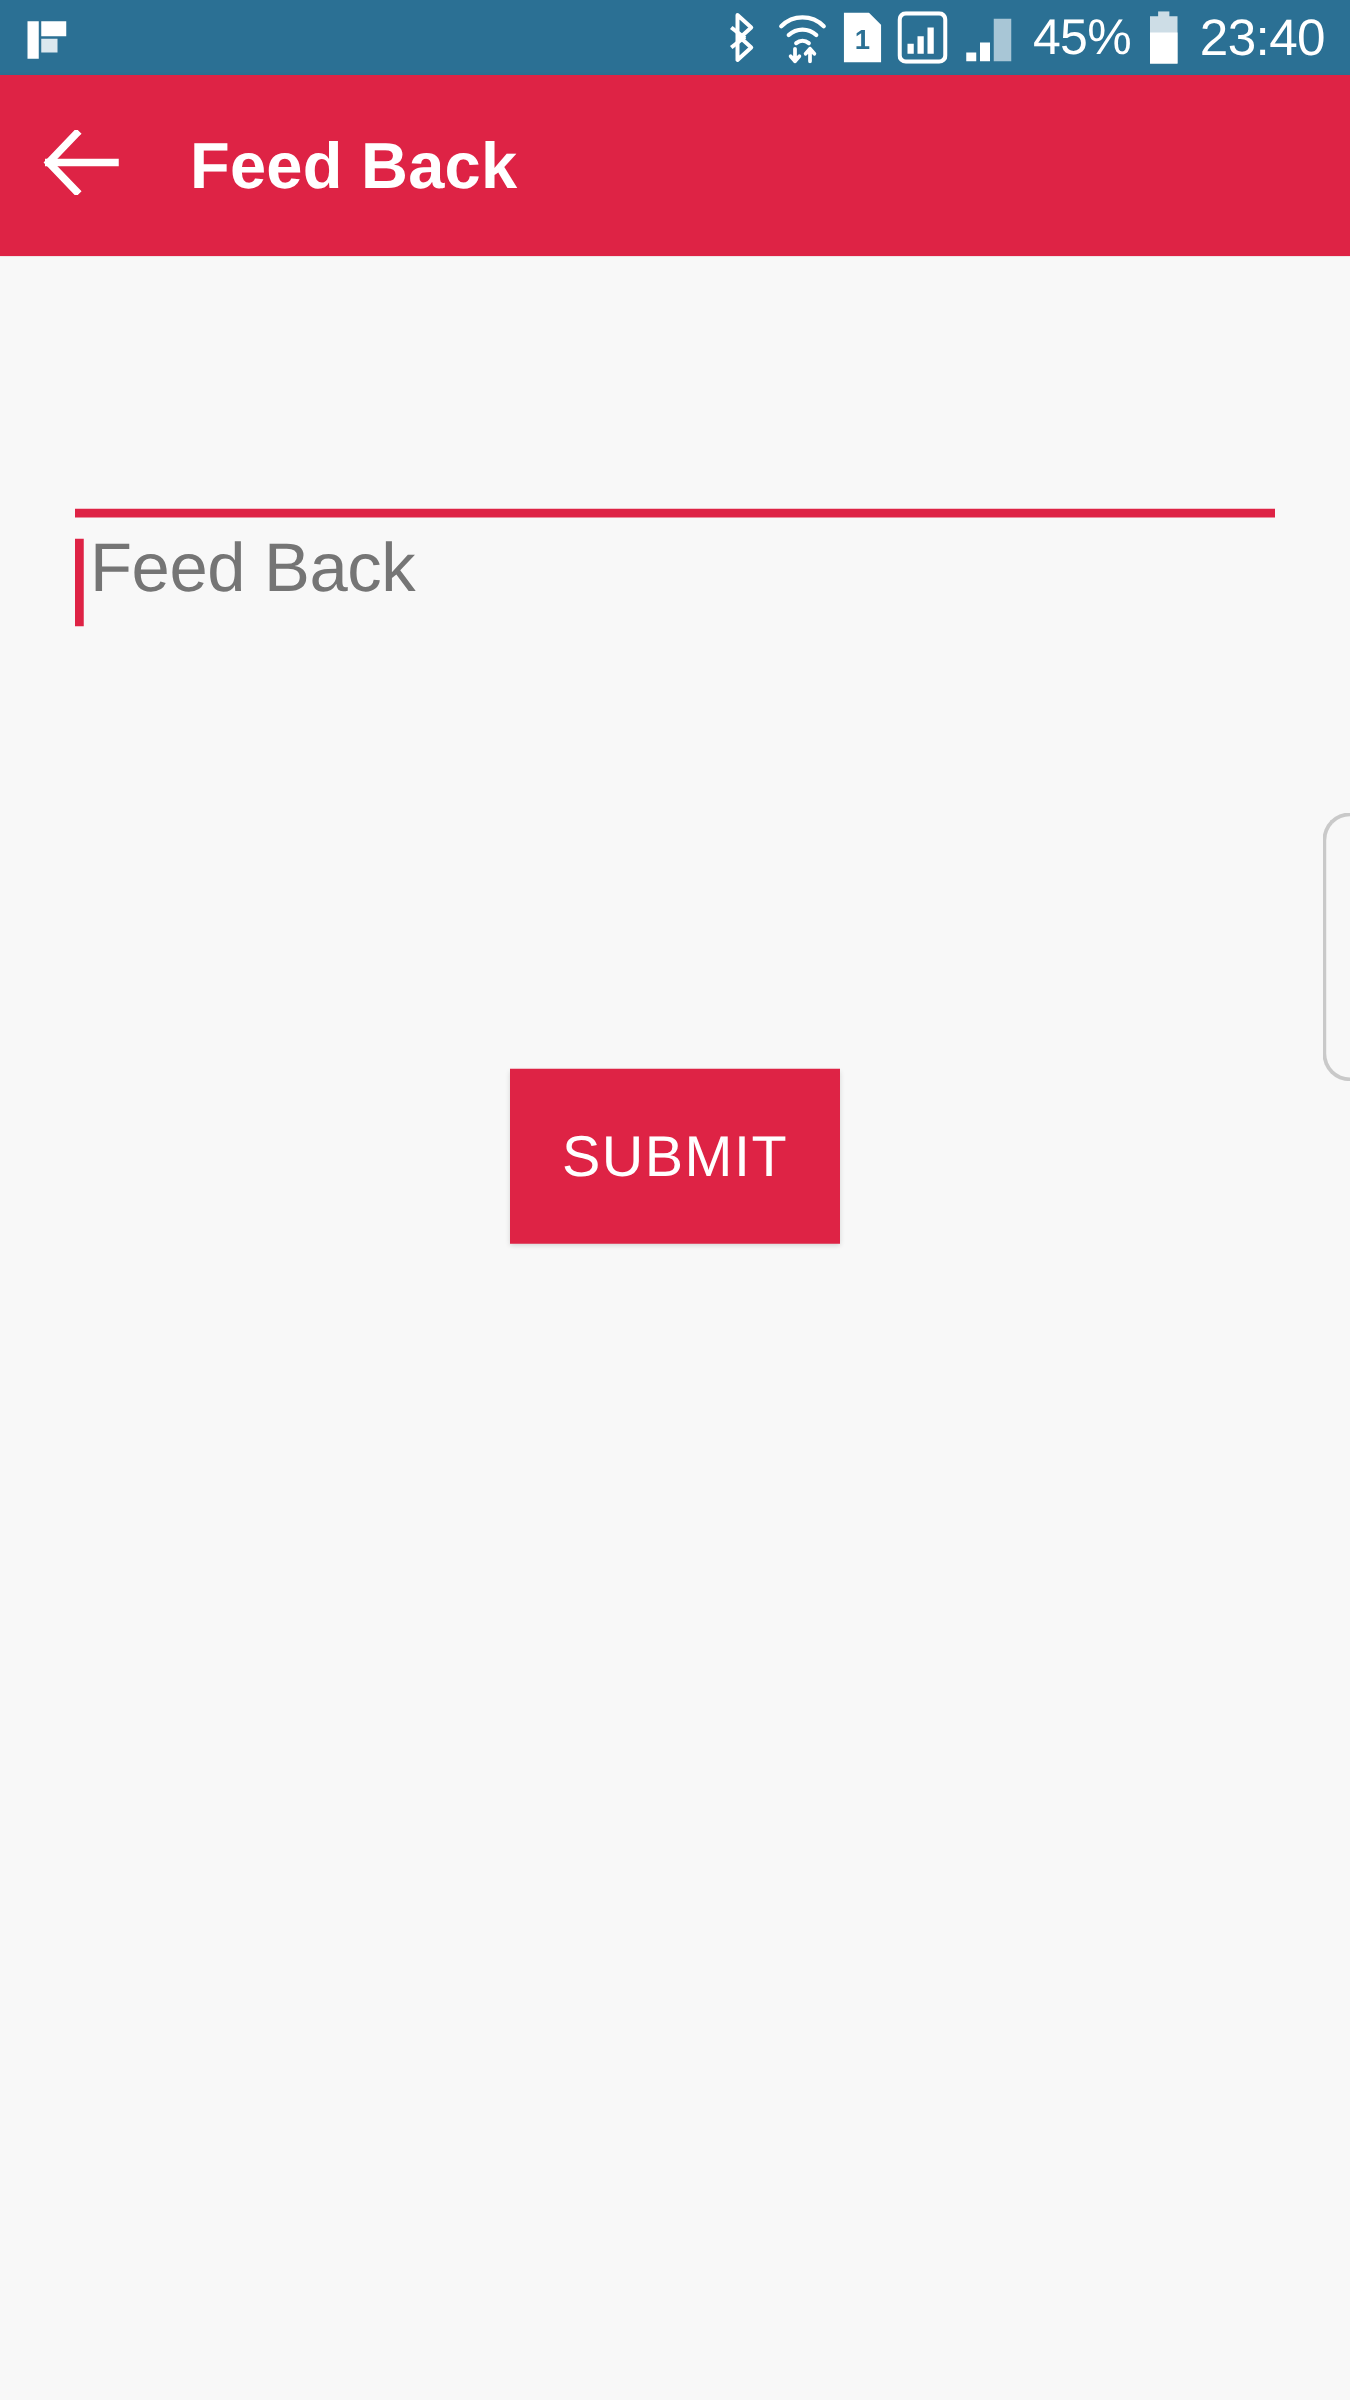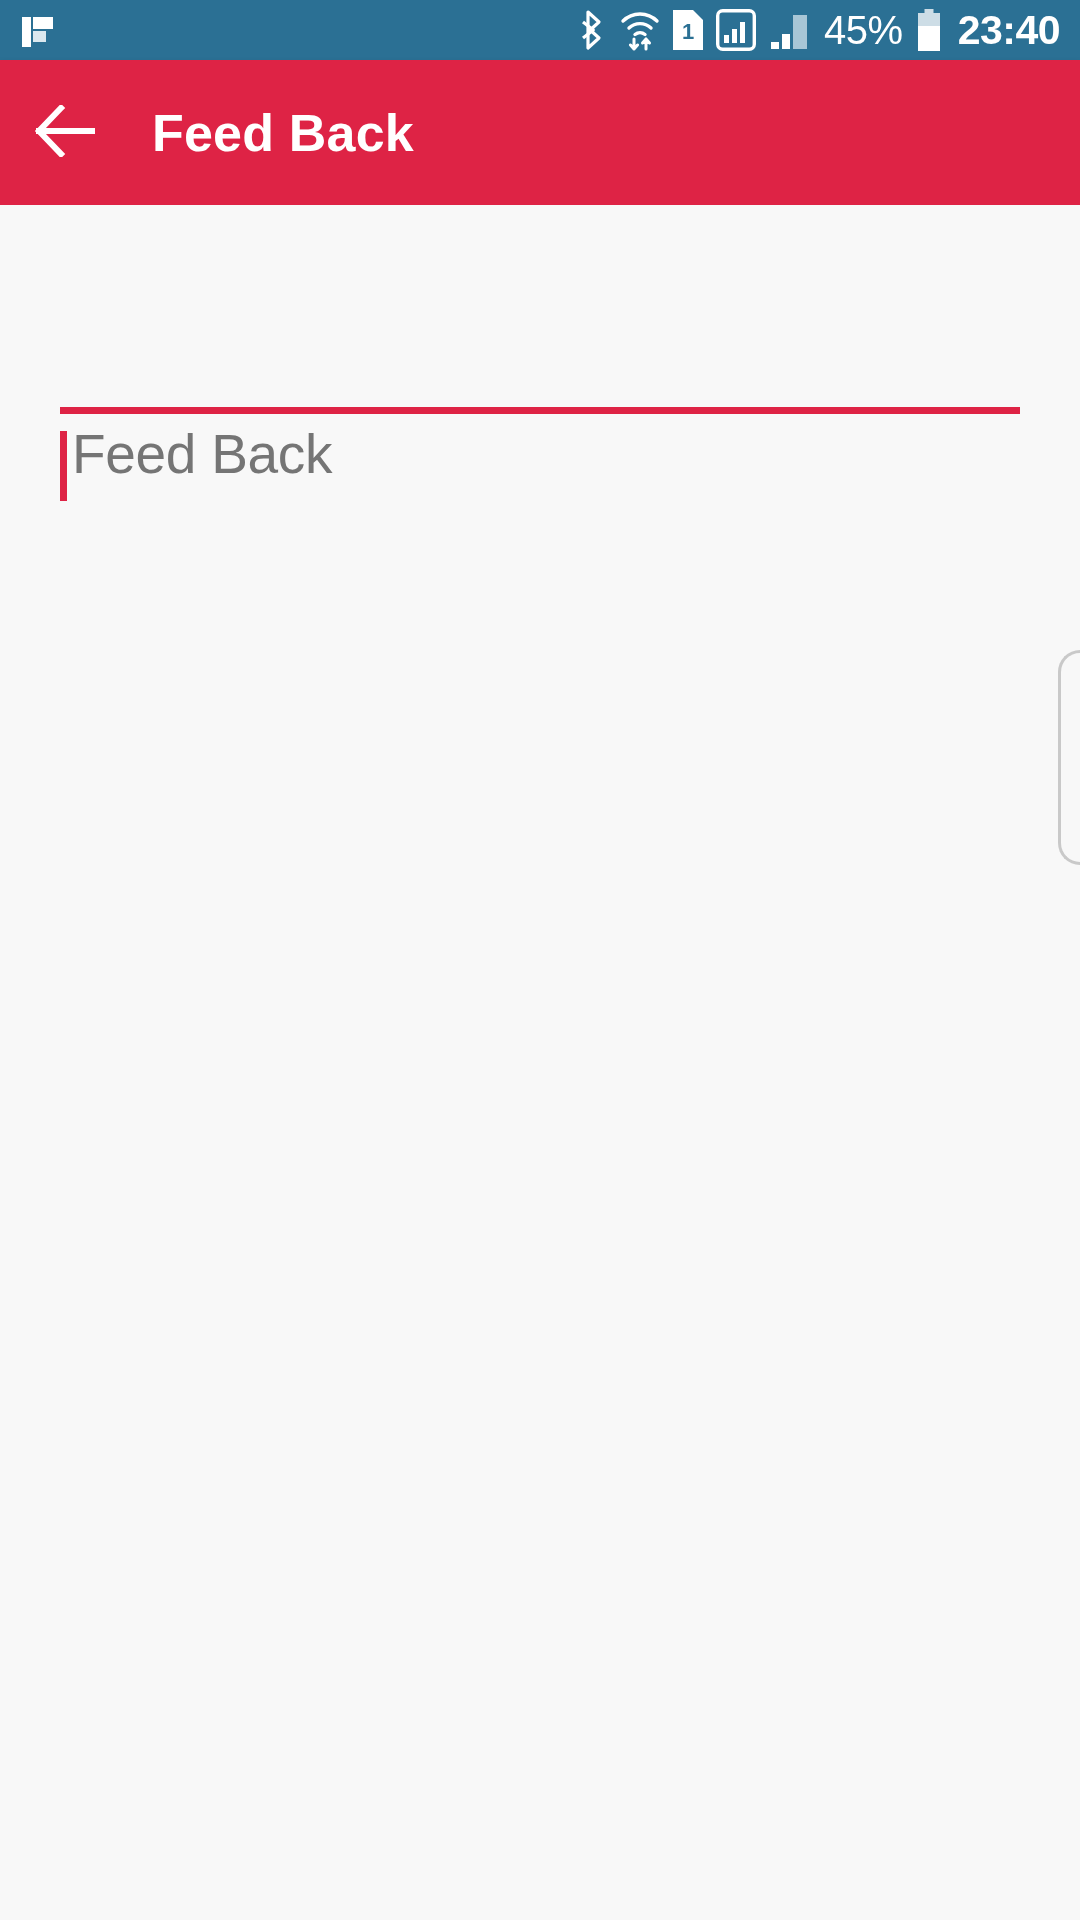--- a/index.html
+++ b/index.html
@@ -28,21 +28,21 @@
                   background:#dbe8ef; }
 
   .sb-right { margin-left:auto; display:flex; align-items:center; gap:13px; }
 
   .ic { display:block; }
   .pct {
     color:#ffffff; font-size:40px; font-weight:400;
     letter-spacing:-0.5px; line-height:1;
   }
   .clock {
-    color:#ffffff; font-size:41px; font-weight:700;
+    color:#ffffff; font-size:41px; font-weight:400;
     letter-spacing:-0.5px; line-height:1; margin-left:3px;
   }
 
   
   .appbar {
     position:absolute; top:60px; left:0;
     width:1080px; height:145px;
     background:#de2345;
     display:flex; align-items:center;
     box-shadow:0 3px 6px rgba(0,0,0,0.17);
@@ -193,17 +193,20 @@
 
     <div class="field-wrap">
       <div class="field-row">
         <span class="caret"></span>
         <span class="placeholder">Feed Back</span>
       </div>
     </div>
 
     <div class="field-underline"></div>
 
+    <div class="submit-btn">
+      <span class="submit-label">SUBMIT</span>
+    </div>
 
     <div class="scrollbar"></div>
   </div>
 
 </div>
 
 </body></html>

